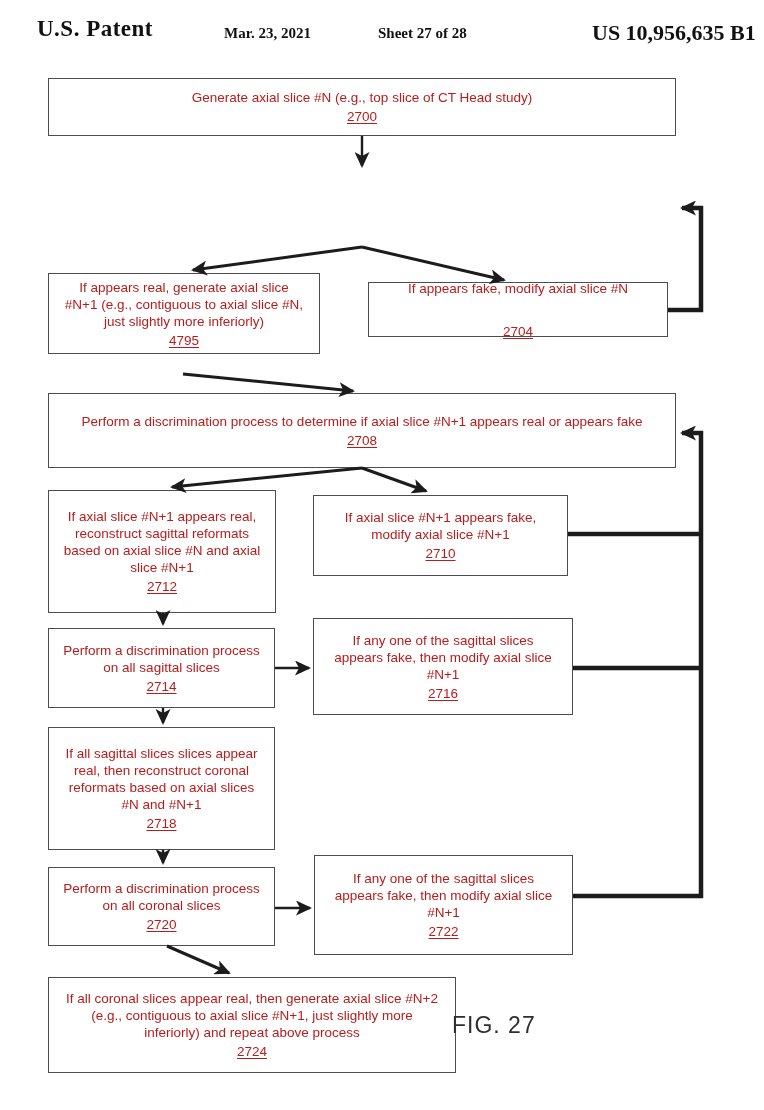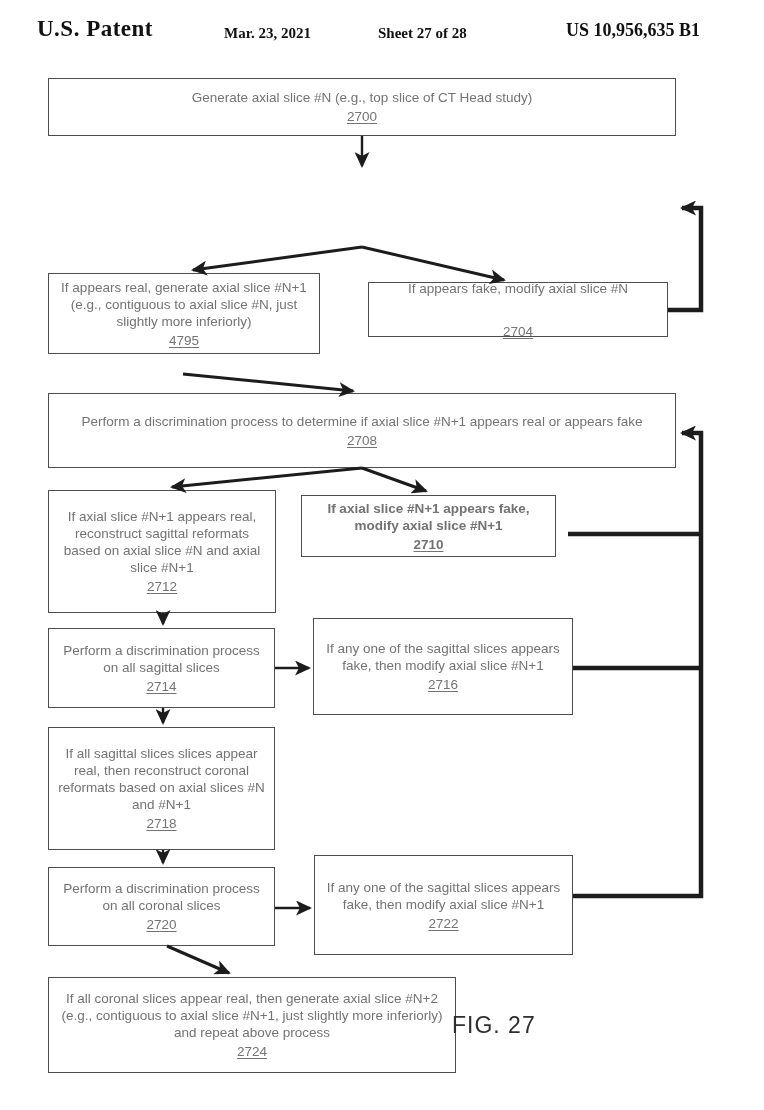--- a/index.html
+++ b/index.html
@@ -5,41 +5,41 @@
   html,body { margin:0; padding:0; background:#ffffff; }
   .page {
     position:relative; width:764px; height:1110px; background:#ffffff;
     font-family:"Liberation Sans", sans-serif; overflow:hidden;
   }
   
   .hdr { position:absolute; font-family:"Liberation Serif", serif; font-weight:bold; color:#111; white-space:nowrap; }
   .h-patent { left:37px;  top:16px; font-size:23px; letter-spacing:0.5px; }
   .h-date   { left:224px; top:25px; font-size:15px; }
   .h-sheet  { left:378px; top:25px; font-size:15px; }
-  .h-num    { left:566px; top:20px; font-size:18px; }
+  .h-num    { left:592px; top:20px; font-size:22px; }
 
   
   .fbox {
     position:absolute; box-sizing:border-box; background:#fff;
     border:1.5px solid #4d4d4d;
     display:flex; flex-direction:column; align-items:center; justify-content:center;
-    text-align:center; font-size:13.5px; line-height:17px; color:#737373;
-    padding:3px 6px;
+    text-align:center; font-size:13.5px; line-height:17px; color:#b91c1c;
+    padding:3px 14px;
   }
   .fbox .txt { display:block; }
   .fbox .ref { display:block; text-decoration:underline; text-underline-offset:2px; margin-top:2px; }
 
   #b2700 { left:48px;  top:78px;  width:628px; height:58px; }
   #b2702 { left:48px;  top:171px; width:628px; height:76px; }
   #b2702 .txt, #b2708 .txt { max-width:586px; }
   #b2706 { left:48px;  top:273px; width:272px; height:81px; }
   #b2704 { left:368px; top:282px; width:300px; height:55px;gap:24px; }
   #b2708 { left:48px;  top:393px; width:628px; height:75px; }
   #b2712 { left:48px;  top:490px; width:228px; height:123px; }
-  #b2710 { left:301px; top:495px; width:255px; height:62px;font-weight:bold; }
+  #b2710 { left:313px; top:495px; width:255px; height:81px; }
   #b2714 { left:48px;  top:628px; width:227px; height:80px; }
   #b2716 { left:313px; top:618px; width:260px; height:97px; }
   #b2718 { left:48px;  top:727px; width:227px; height:123px; }
   #b2720 { left:48px;  top:867px; width:227px; height:79px; }
   #b2722 { left:314px; top:855px; width:259px; height:100px; }
   #b2724 { left:48px;  top:977px; width:408px; height:96px; }
 
   .figlabel {
     position:absolute; left:452px; top:1012px;
     font-size:23px; letter-spacing:1px; color:#2e2e2e; font-weight:normal;

